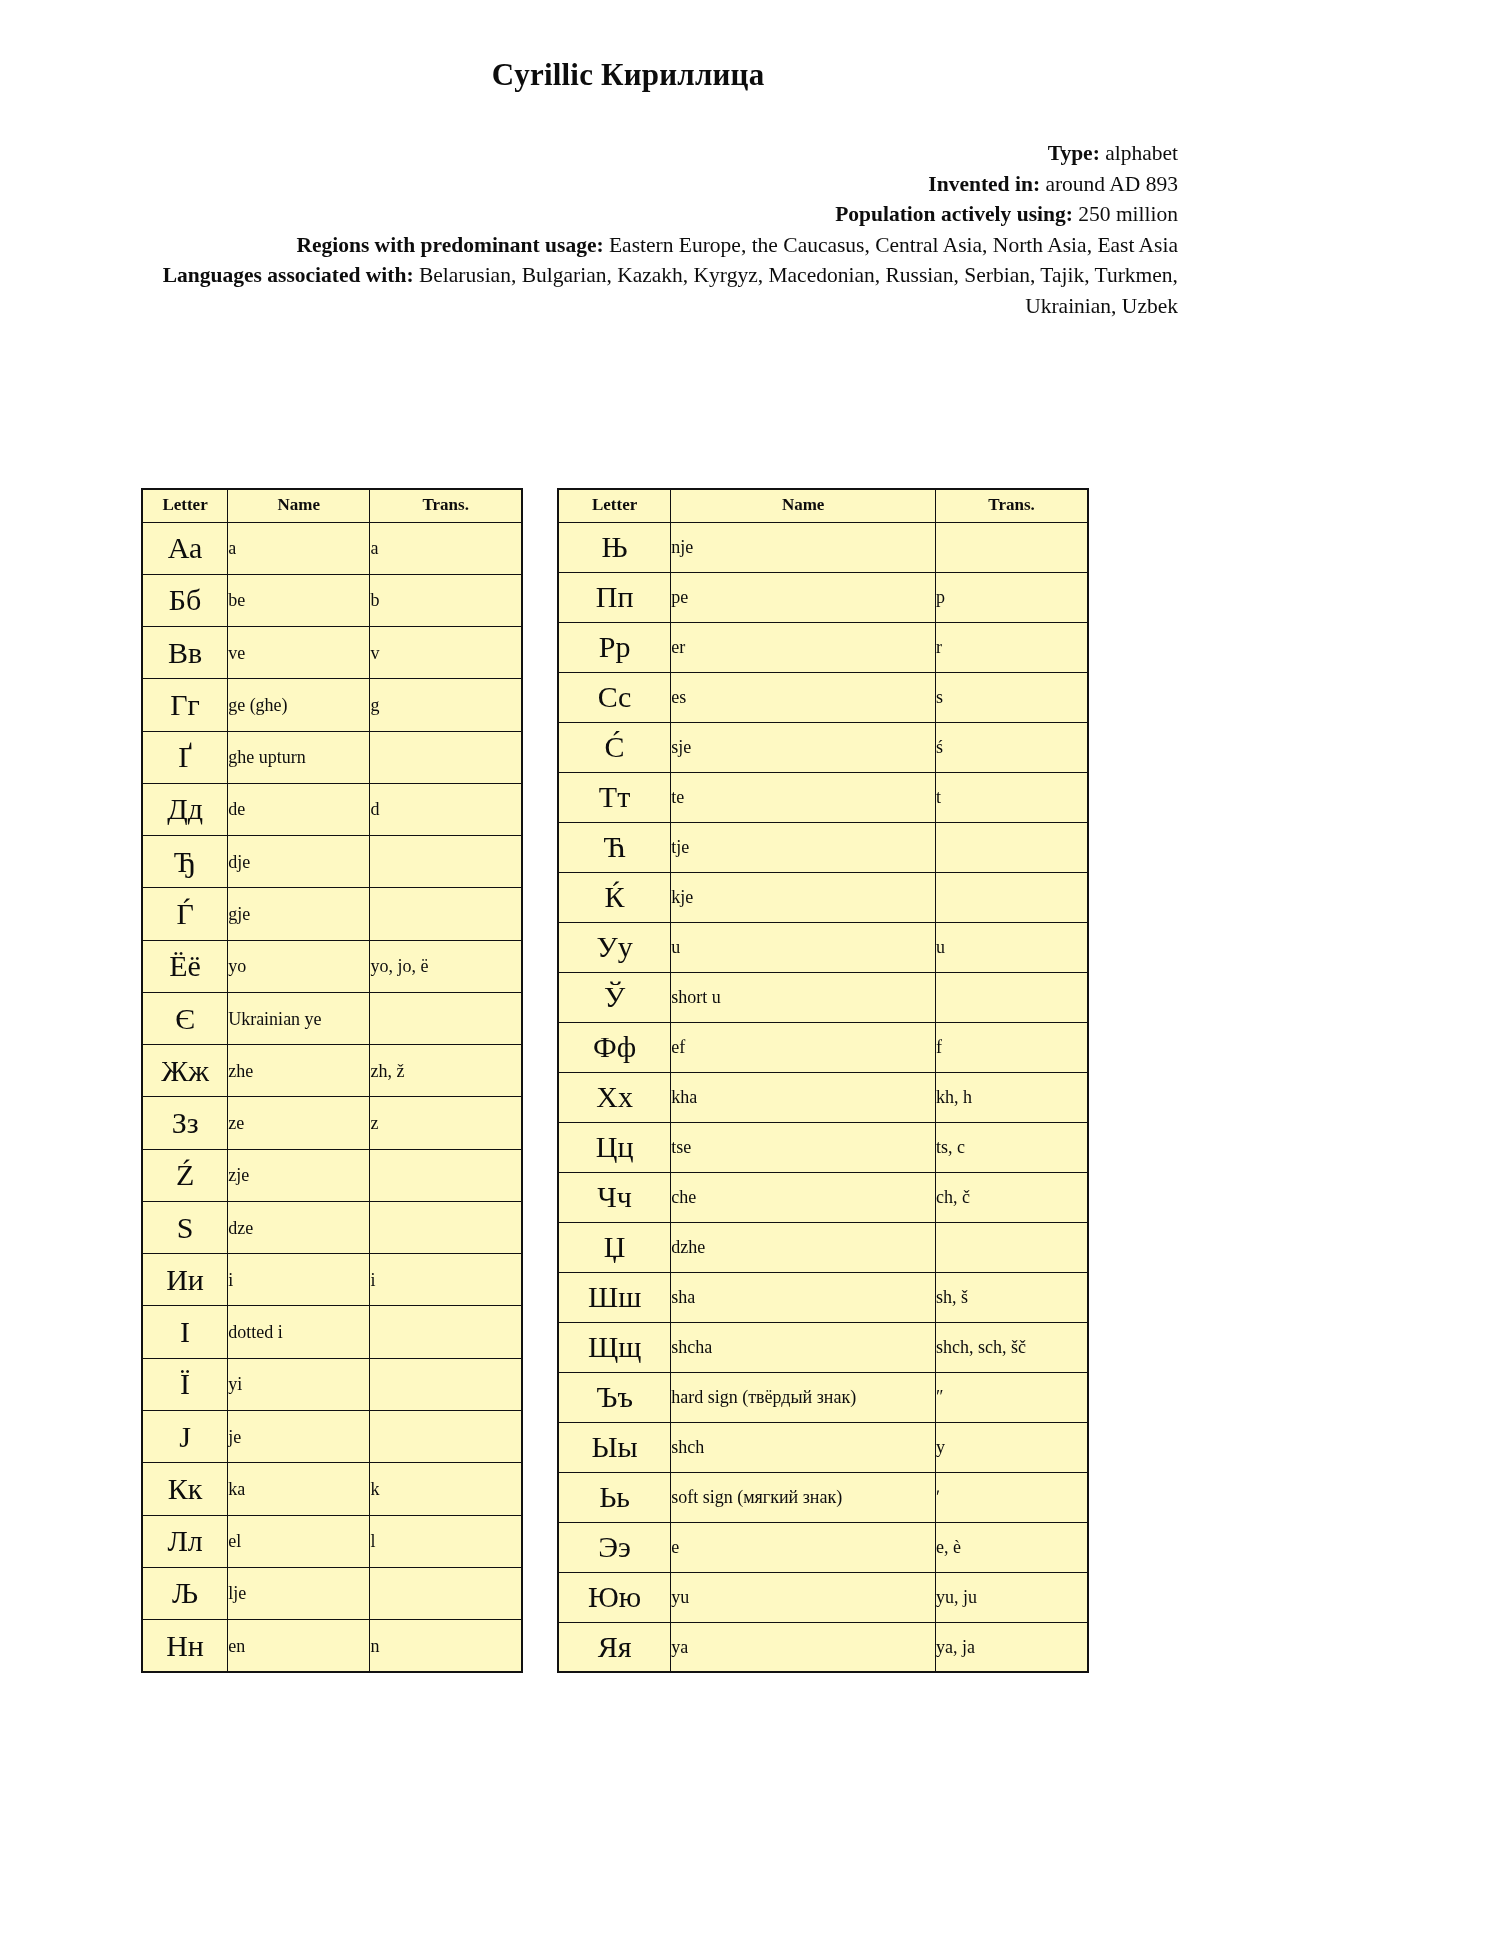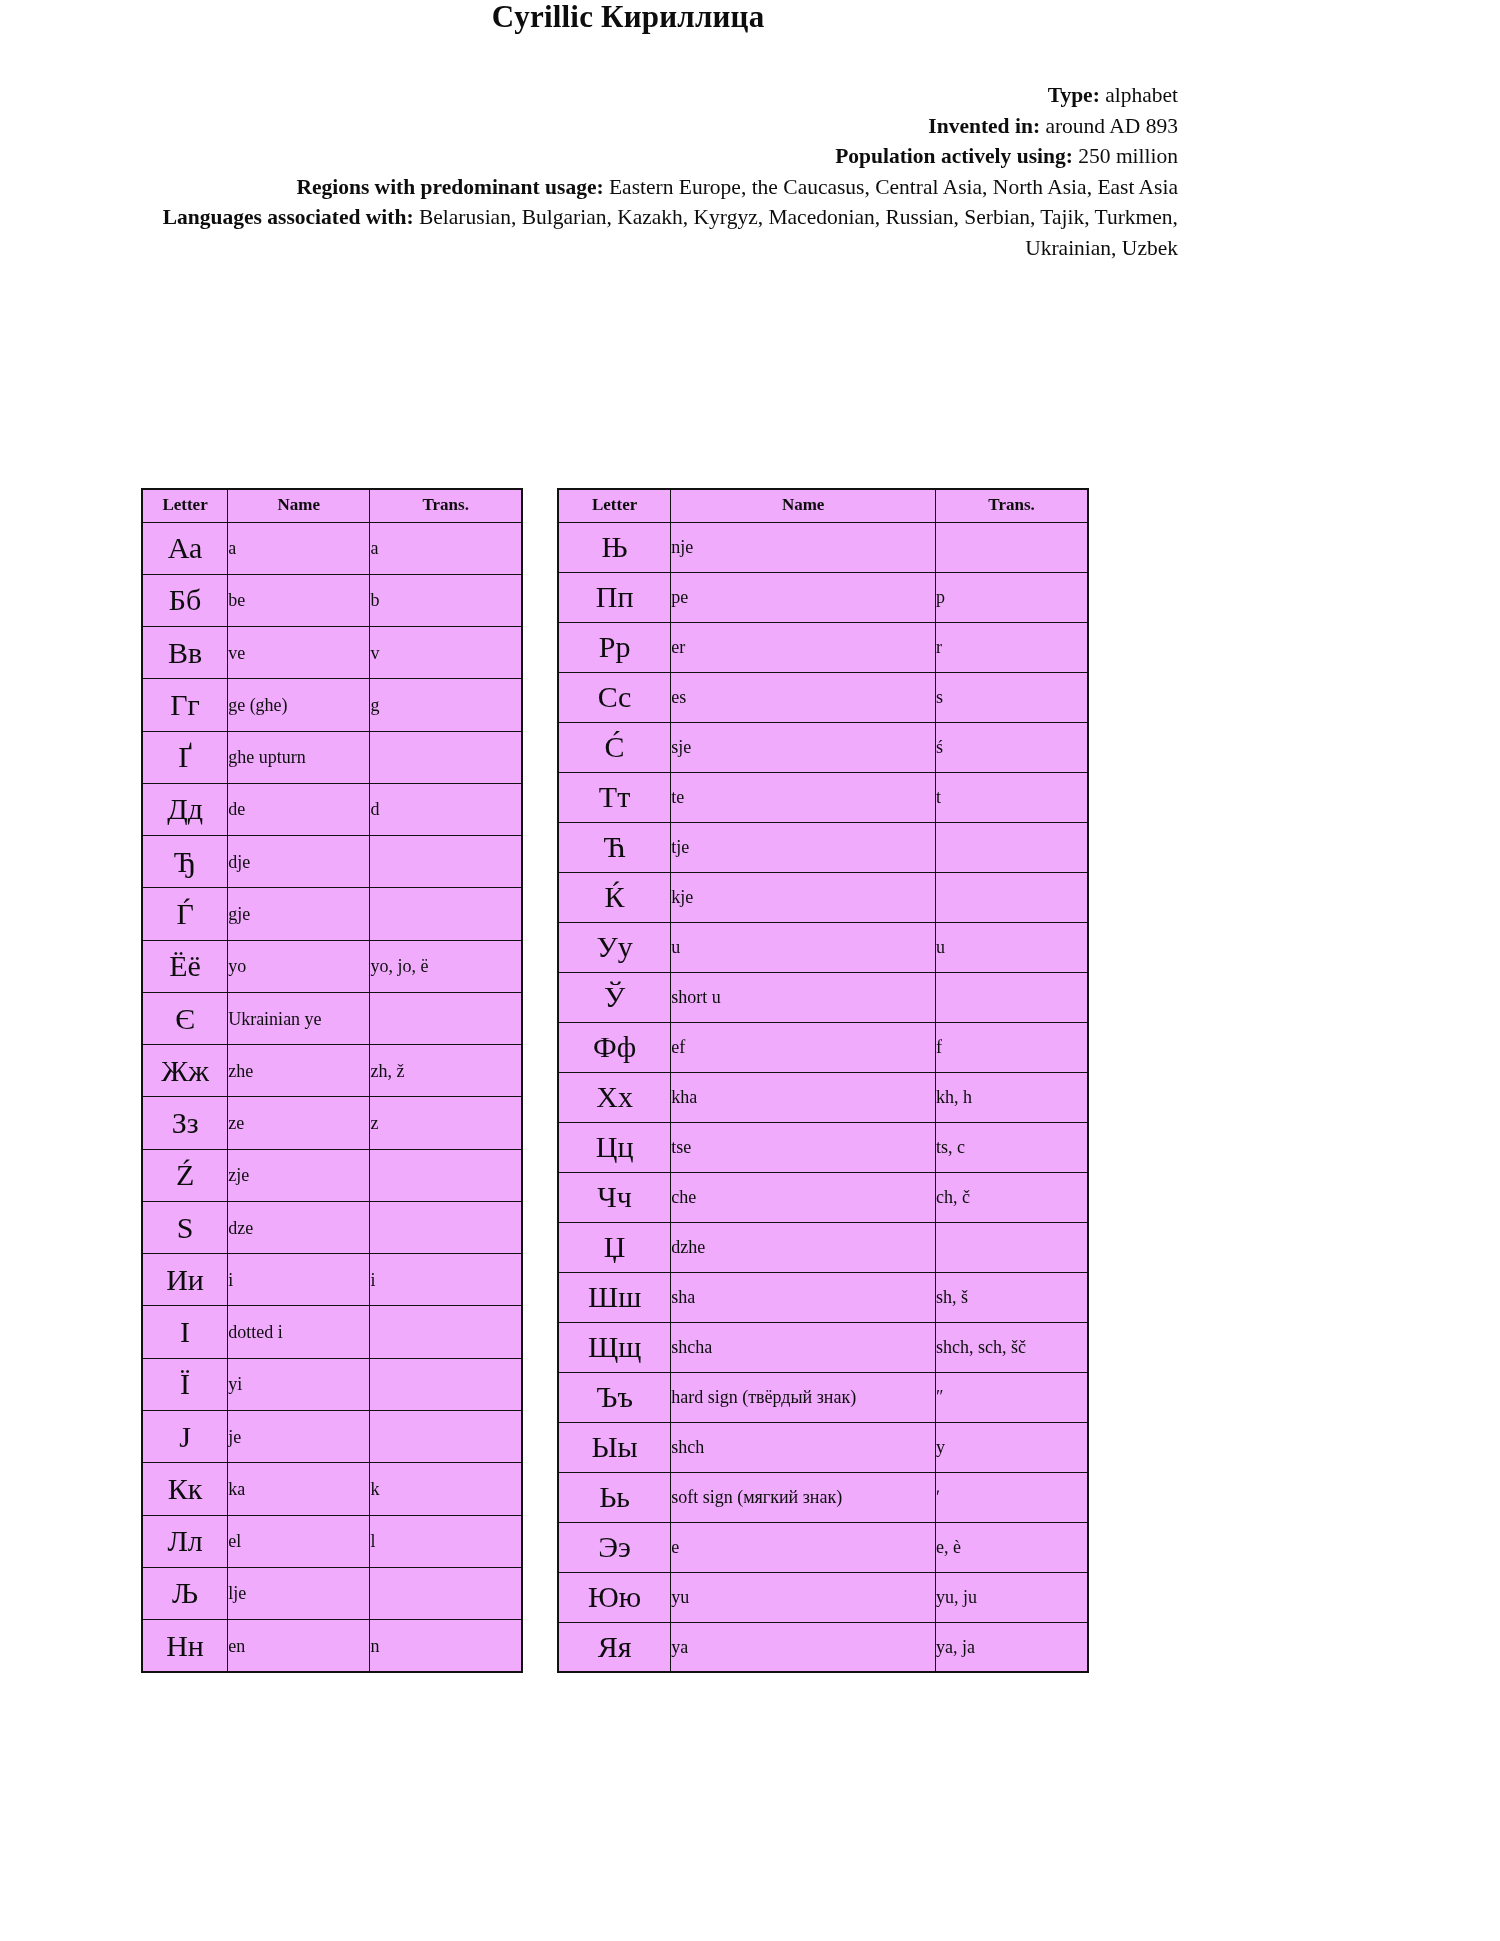--- a/index.html
+++ b/index.html
@@ -13,20 +13,21 @@
     height: 1941px;
     font-family: "Liberation Serif", "DejaVu Serif", serif;
     color: #0d0d0d;
     overflow: hidden;
   }
 
   .page {
     position: relative;
     width: 1256px;
     height: 1941px;
+    padding-top: 58px;
   }
 
   
   .doc-title {
     text-align: center;
     font-size: 31px;
     font-weight: bold;
     letter-spacing: 0.2px;
     margin: 0 0 46px 0;
     line-height: 1.1;
@@ -51,21 +52,21 @@
     width: 1500px;
     display: flex;
     justify-content: flex-start;
     gap: 34px;
     padding-left: 141px;
   }
 
   table.alpha {
     border-collapse: collapse;
     border: 2.5px solid #111;
-    background: #f0abfc;
+    background: #fef9c3;
   }
   table.alpha td, table.alpha th {
     border: 1.6px solid #111;
     padding: 0;
     vertical-align: middle;
   }
   table.alpha thead th {
     height: 33px;
     font-size: 17px;
     font-weight: bold;

